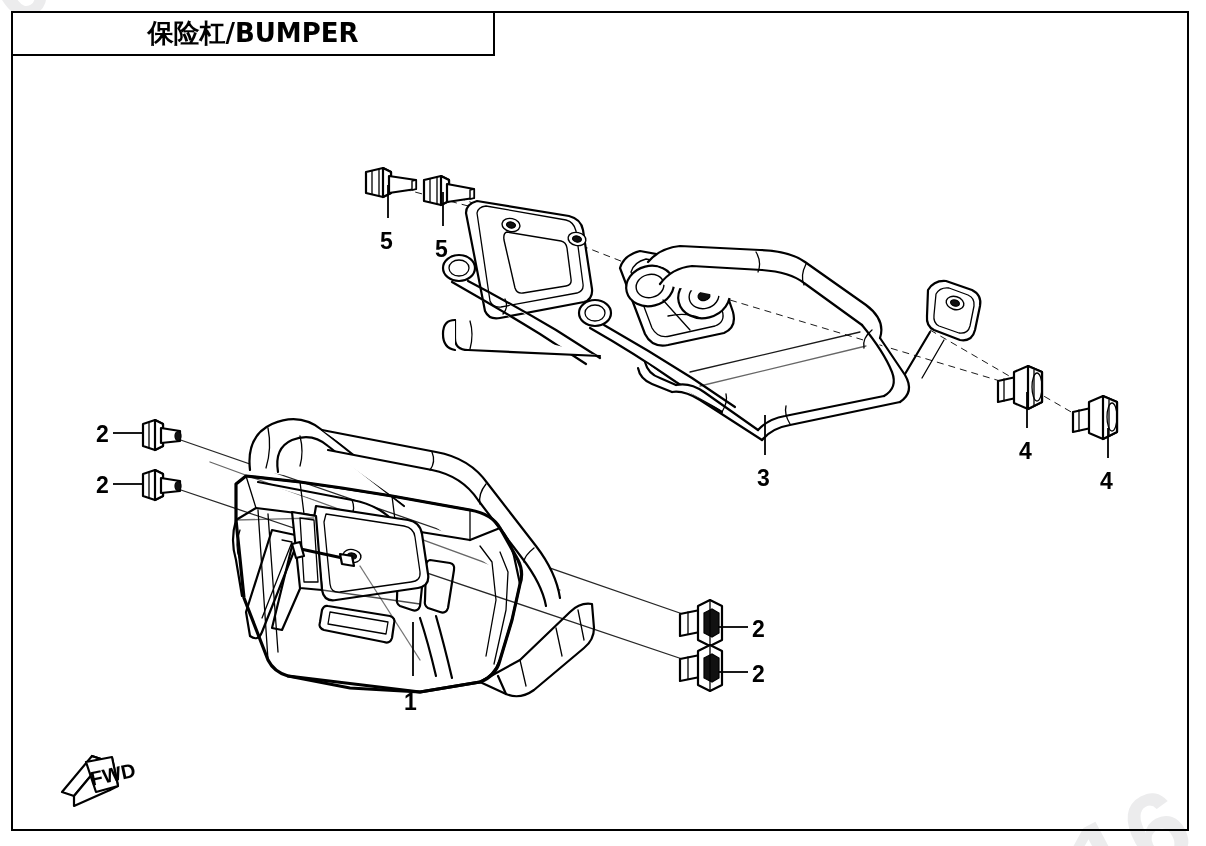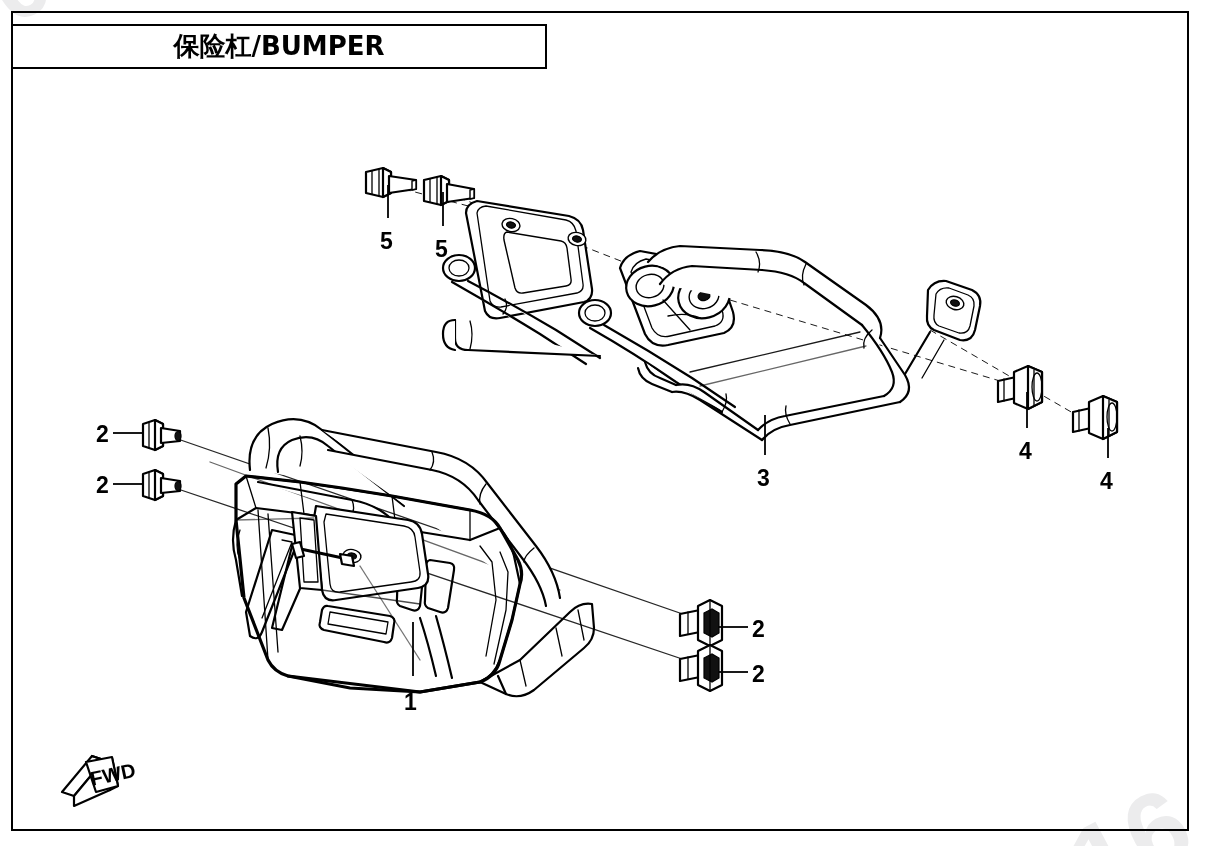--- a/index.html
+++ b/index.html
@@ -23,29 +23,28 @@
     top: 11px;
     width: 1178px;
     height: 820px;
     border: 2px solid #000;
     box-sizing: border-box;
   }
   #title-box {
     position: absolute;
     left: 11px;
     top: 11px;
-    width: 536px;
+    width: 484px;
     height: 45px;
     border: 2px solid #000;
     box-sizing: border-box;
     display: flex;
     align-items: center;
     justify-content: center;
     background: #fff;
-    margin-top: 13px;
   }
   #title-text {
     font-size: 26px;
     font-weight: bold;
     letter-spacing: 0px;
     color: #000;
     white-space: nowrap;
     font-family: "DejaVu Sans", "Liberation Sans", sans-serif;
   }
   .svg-layer {

